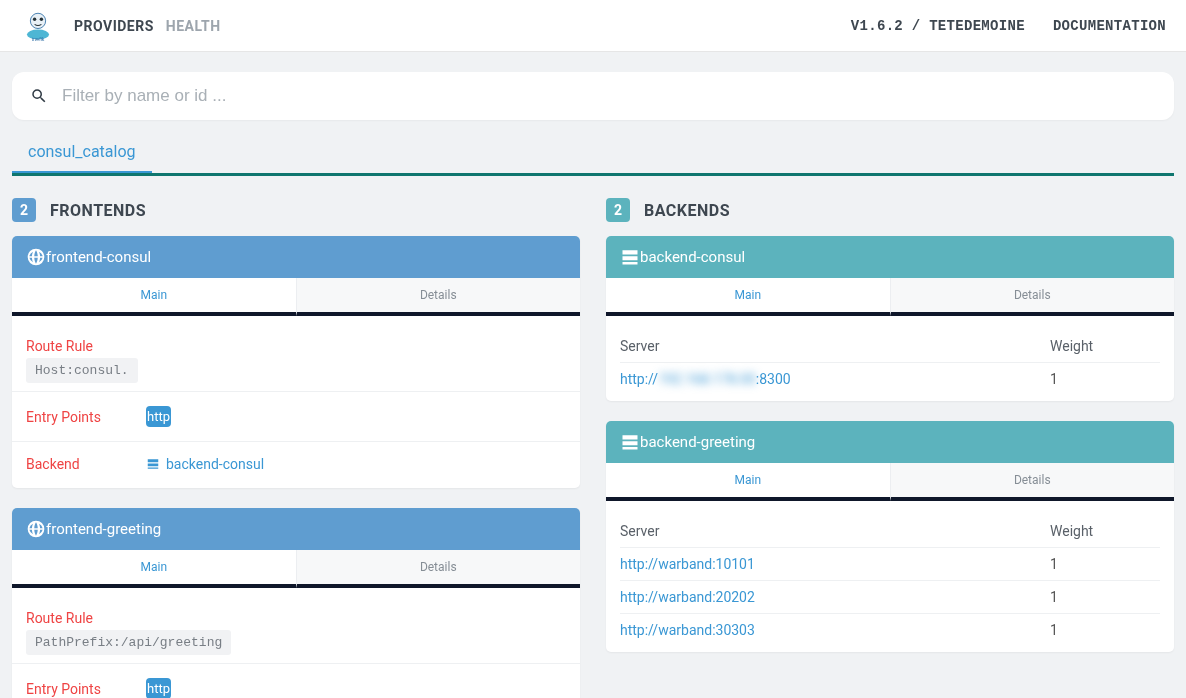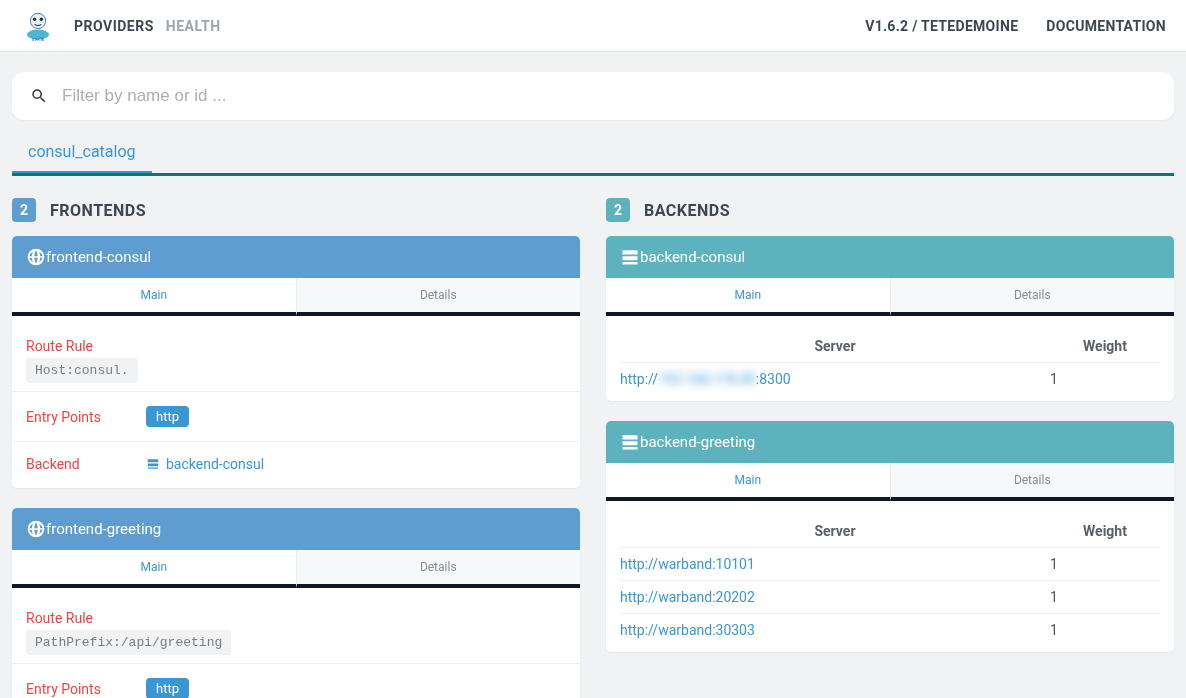--- a/index.html
+++ b/index.html
@@ -3,21 +3,21 @@
 <meta charset="utf-8">
 <style>
 * { box-sizing: border-box; margin: 0; padding: 0; }
 body { font-family: -apple-system, BlinkMacSystemFont, "Segoe UI", Roboto, "Helvetica Neue", Arial, sans-serif; background: #f0f2f4; color: #555; font-size: 14px; }
 .topbar { background: #fff; height: 52px; display: flex; align-items: center; padding: 0 20px; border-bottom: 1px solid #e6e6e6; }
 .logo { width: 36px; height: 36px; margin-right: 18px; display: flex; align-items: center; justify-content: center; }
 .nav { display: flex; gap: 12px; flex: 1; }
 .nav a { font-weight: 700; font-size: 14px; letter-spacing: .5px; text-decoration: none; color: #9da5ad; }
 .nav a.active { color: #3e4750; }
 .nav-right { display: flex; gap: 28px; }
-.nav-right a { font-weight: 700; font-size: 14px; letter-spacing: .3px; text-decoration: none; color: #3e4750; }
+.nav-right a { font-weight: 700; font-size: 14px; letter-spacing: .3px; text-decoration: none; color: #3e4750; font-family: Liberation Mono, monospace; }
 .container { padding: 20px 12px; max-width: 1186px; margin: 0 auto; }
 .search-box { background: #fff; border-radius: 12px; padding: 14px 18px; display: flex; align-items: center; gap: 14px; box-shadow: 0 1px 2px rgba(0,0,0,.04); }
 .search-box input { border: none; outline: none; font-size: 17px; flex: 1; color: #666; }
 .search-box input::placeholder { color: #a9b0b6; }
 .tabs-row { margin-top: 10px; border-bottom: 3px solid #0f766e; display: flex; }
 .tab-link { padding: 12px 16px 10px; color: #3a97d4; font-size: 16px; text-decoration: none; border-bottom: 2px solid #3a97d4; }
 .columns { display: flex; gap: 26px; margin-top: 22px; }
 .col { flex: 1; min-width: 0; }
 .section-head { display: flex; align-items: center; gap: 14px; margin-bottom: 14px; }
 .count-badge { background: #5f9dd0; color: #fff; font-weight: 700; border-radius: 4px; width: 24px; height: 24px; display: flex; align-items: center; justify-content: center; font-size: 14px; }
@@ -28,25 +28,25 @@
 .card-head.blue { background: #5f9dd0; }
 .card-head.teal { background: #5cb3bd; }
 .card-tabs { display: flex; }
 .card-tab { flex: 1; text-align: center; padding: 10px 0; font-size: 12px; background: #fff; border-bottom: 4px solid #0f172a; cursor: pointer; }
 .card-tab.active { color: #3a97d4; }
 .card-tab.inactive { color: #868e96; background: #f7f8f9; border-left: 1px solid #eceef1; }
 .card-body { padding: 12px 14px 6px; }
 .row-line { display: flex; align-items: center; padding: 10px 0; }
 .row-line .label { width: 120px; color: #ef4444; font-size: 14px; }
 .code-chip { background: #f1f2f4; color: #787e85; font-family: "Courier New", monospace; font-size: 13px; padding: 5px 9px; border-radius: 3px; display: inline-block; text-align: center; }
-.pill { background: #3a97d4; color: #fff; font-size: 13px; padding: 3px 10px; border-radius: 4px; display: inline-block; }
+.pill { background: #3a97d4; color: #fff; font-size: 13px; padding: 3px 1px; border-radius: 4px; display: inline-block; }
 .backend-link { color: #3a97d4; text-decoration: none; font-size: 14px; display: inline-flex; align-items: center; gap: 6px; }
 .hr { border: none; border-top: 1px solid #eef0f2; margin: 4px -14px; }
 .tbl { width: 100%; border-collapse: collapse; }
-.tbl th { text-align: center; font-weight: 700; color: #5a6169; font-size: 14px; padding: 10px 0 8px; }
+.tbl th { text-align: left; font-weight: 400; color: #5a6169; font-size: 14px; padding: 10px 0 8px; }
 .tbl td { padding: 8px 0; border-top: 1px solid #eef0f2; font-size: 14px; }
 .tbl td a { color: #3a97d4; text-decoration: none; }
 .blur { filter: blur(4px); }
 .icon-svg { width: 20px; height: 20px; fill: #fff; flex-shrink: 0; }
 .icon-search { width: 18px; height: 18px; }
 </style>
 </head>
 <body>
 
 <div class="topbar">

